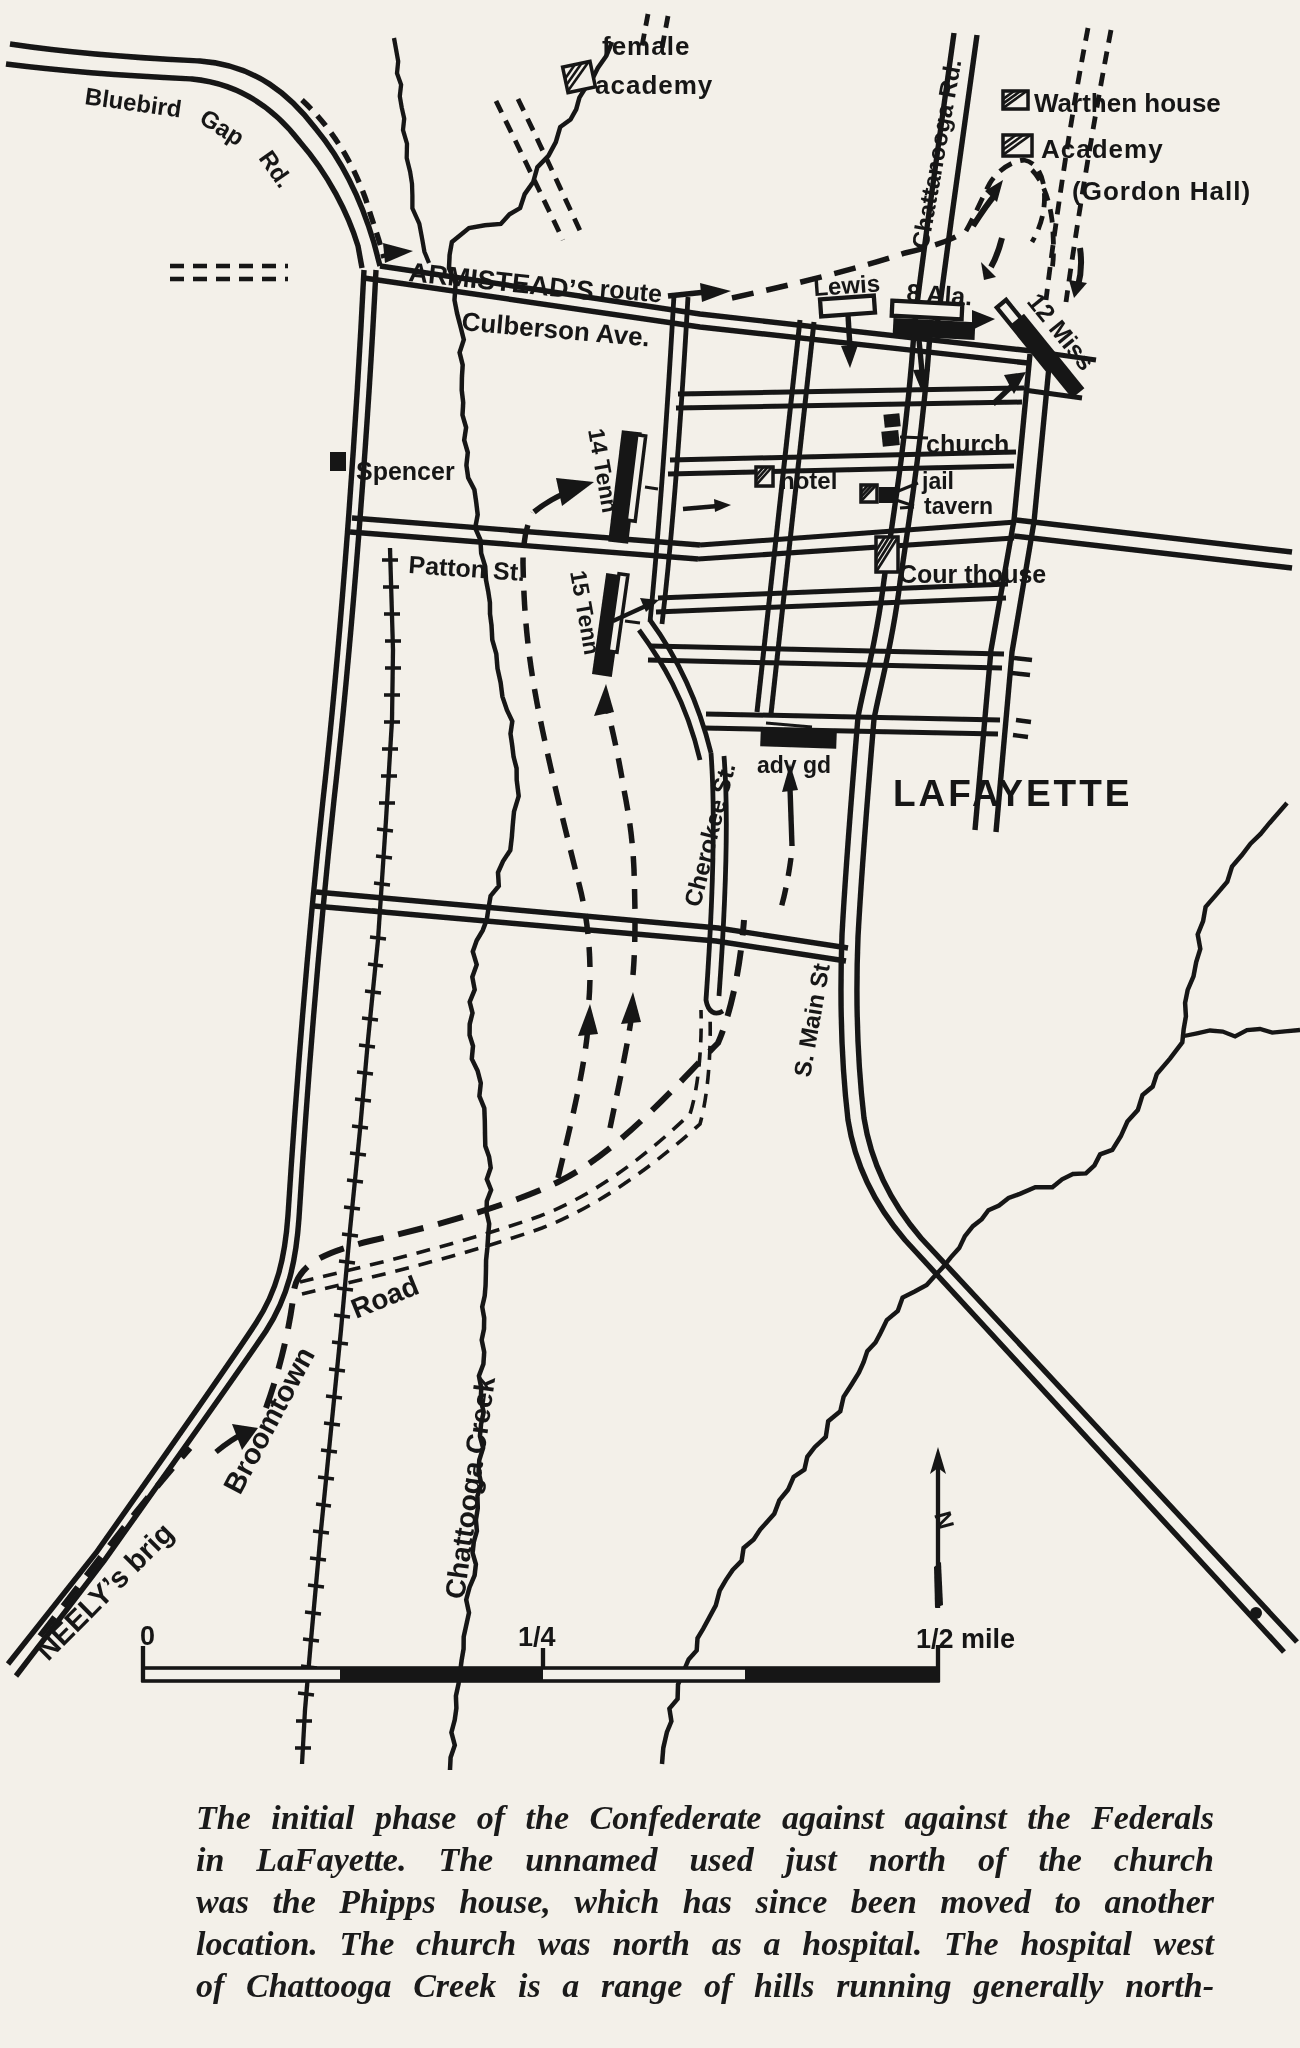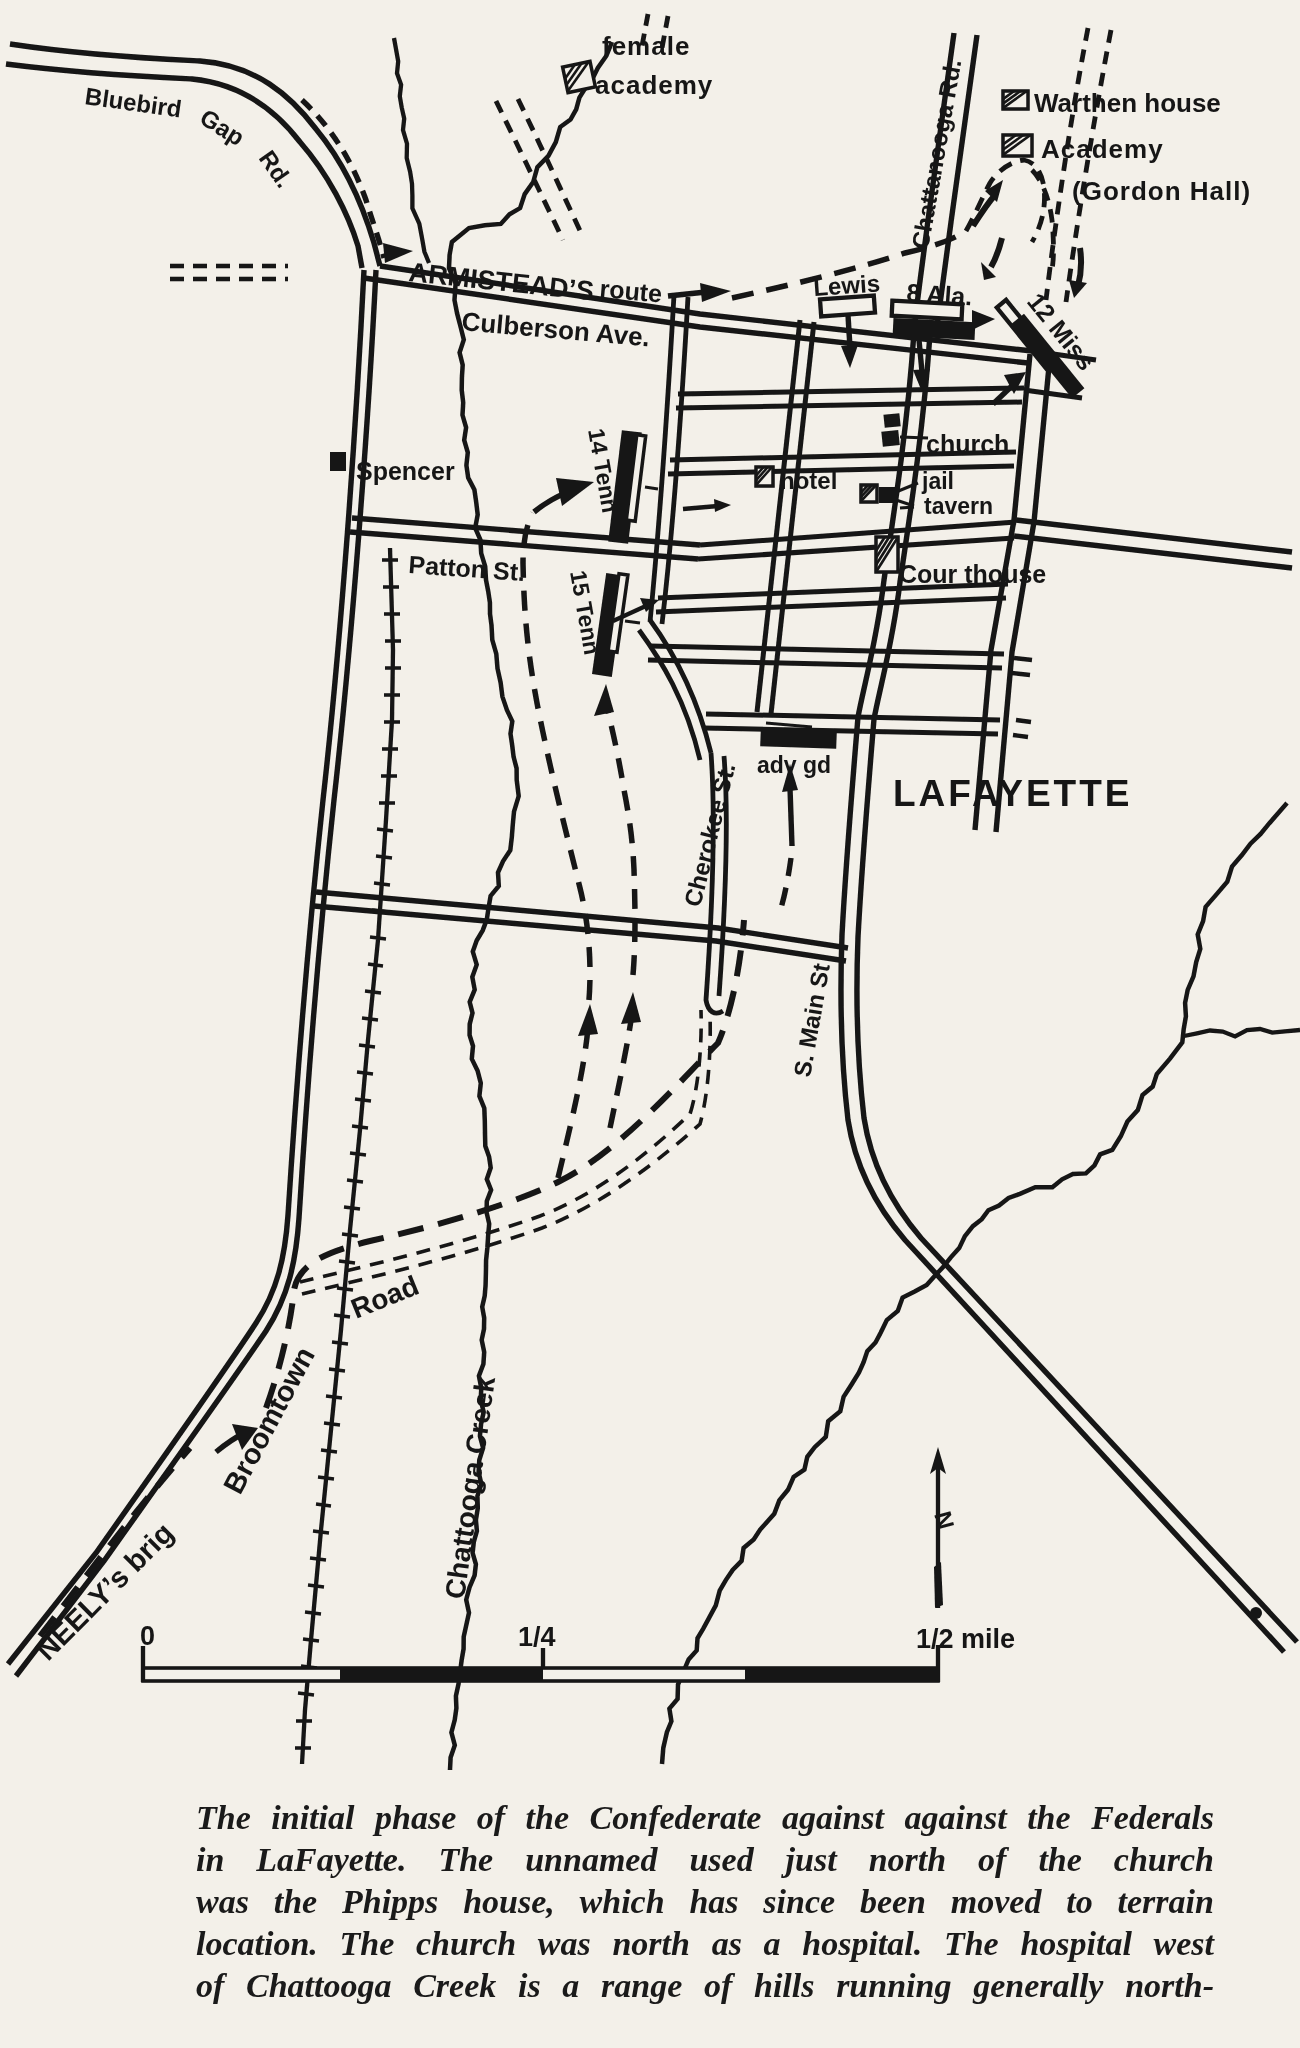--- a/index.html
+++ b/index.html
@@ -369,21 +369,21 @@
       <span>was</span>
       <span>the</span>
       <span>Phipps</span>
       <span>house,</span>
       <span>which</span>
       <span>has</span>
       <span>since</span>
       <span>been</span>
       <span>moved</span>
       <span>to</span>
-      <span>terrain</span>
+      <span>another</span>
     </div>
 <div class="jl">
       <span>location.</span>
       <span>The</span>
       <span>church</span>
       <span>was</span>
       <span>north</span>
       <span>as</span>
       <span>a</span>
       <span>hospital.</span>

